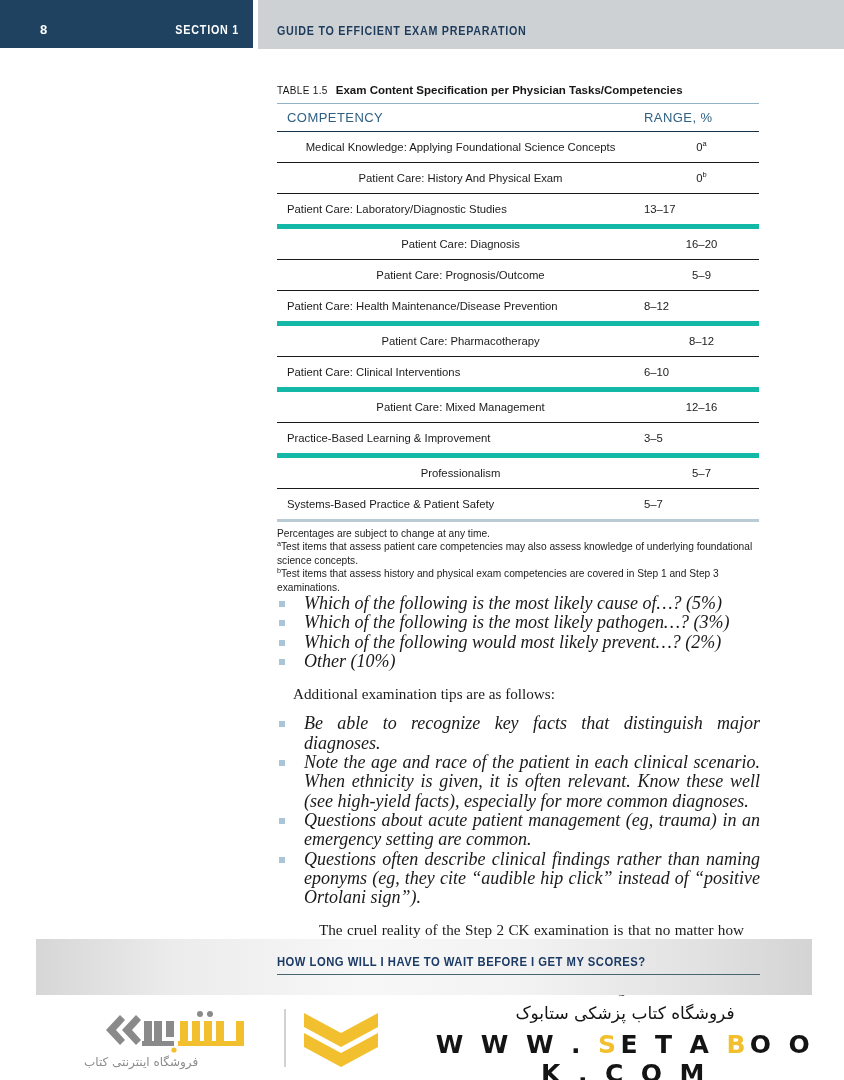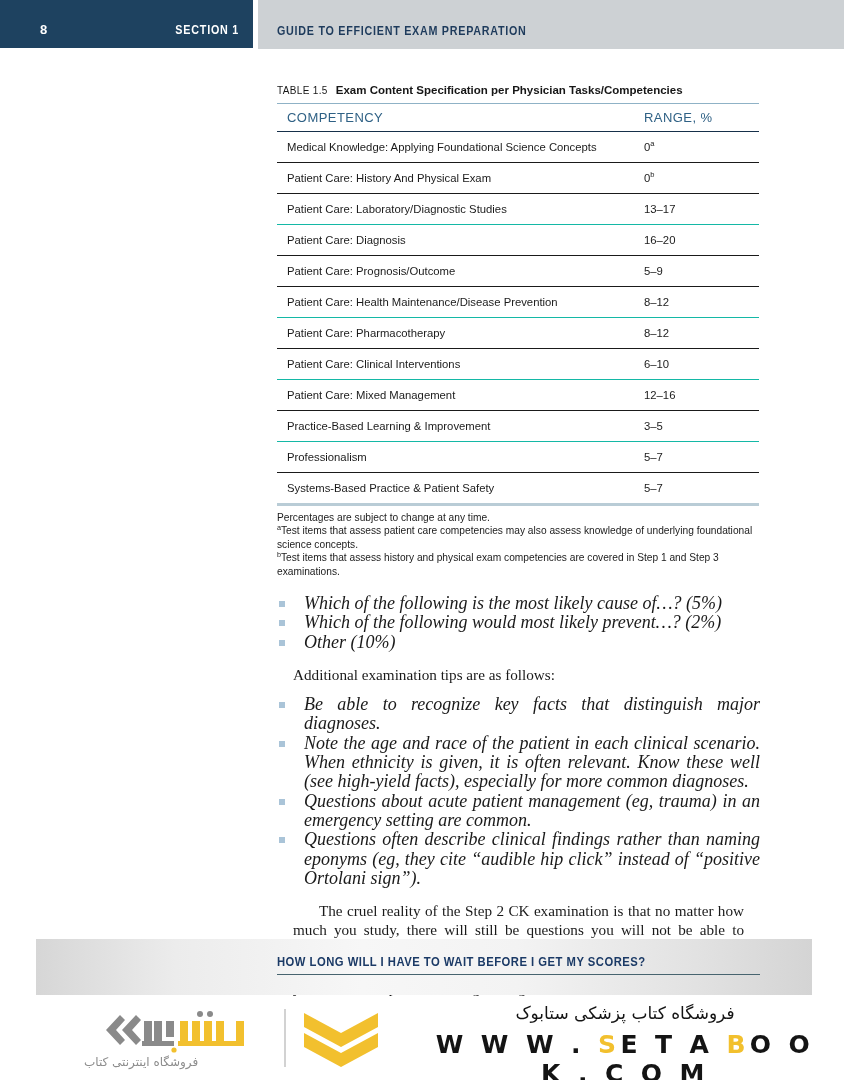--- a/index.html
+++ b/index.html
@@ -107,26 +107,27 @@
     color: #2f6185;
     padding: 6px 0 6px 10px;
     border-top: 1.2px solid #8fb2c6;
     border-bottom: 1.6px solid #16304a;
     white-space: nowrap;
   }
   table.spec tbody td {
     font-size: 11.3px;
     color: #1b1b1b;
     padding: 9px 0 9px 10px;
-    border-bottom: 1px solid #14b8a6;
+    border-bottom: 5px solid #14b8a6;
     vertical-align: middle;
     white-space: nowrap;
   }
   table.spec tbody tr.thickline td {
     border-bottom: 1.5px solid #1a1a1a;
+    text-align: center;
   }
   table.spec tbody tr:last-child td {
     border-bottom: 3.5px solid #b9ccd6;
   }
   td.rangecell { padding-left: 11px; }
   sup.fn { font-size: 7.5px; vertical-align: super; line-height: 0; }
 
   .table-notes {
     margin-top: 5px;
     font-size: 10.2px;
@@ -357,21 +358,21 @@
     <div>Percentages are subject to change at any time.</div>
     <div><sup>a</sup><span>Test items that assess patient care competencies may also assess knowledge of underlying foundational science concepts.</span></div>
     <div><sup>b</sup><span>Test items that assess history and physical exam competencies are covered in Step 1 and Step 3 examinations.</span></div>
   </div>
 </div>
 
 <div class="body-col">
 
   <ul class="bullets stems">
       <li><span class="sq"></span><span>Which of the following is the most likely cause of…? (5%)</span></li>
-      <li><span class="sq"></span></li>
+      <li><span class="sq"></span><span>Which of the following is the most likely pathogen…? (3%)</span></li>
       <li><span class="sq"></span><span>Which of the following would most likely prevent…? (2%)</span></li>
       <li><span class="sq"></span><span>Other (10%)</span></li>
     </ul>
 
   <p class="para lead">Additional examination tips are as follows:</p>
 
   <ul class="bullets tips">
       <li><span class="sq"></span><span>Be able to recognize key facts that distinguish major diagnoses.</span></li>
       <li><span class="sq"></span><span>Note the age and race of the patient in each clinical scenario. When ethnicity is given, it is often relevant. Know these well (see high-yield facts), especially for more common diagnoses.</span></li>
       <li><span class="sq"></span><span>Questions about acute patient management (eg, trauma) in an emergency setting are common.</span></li>

